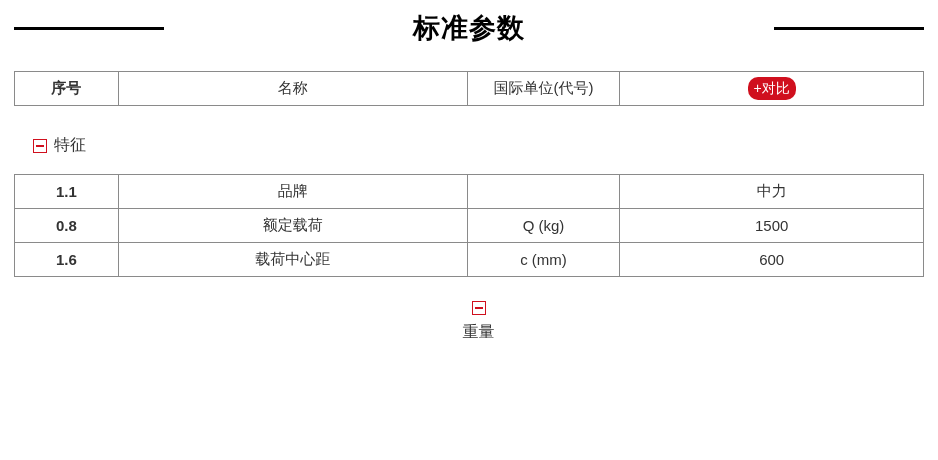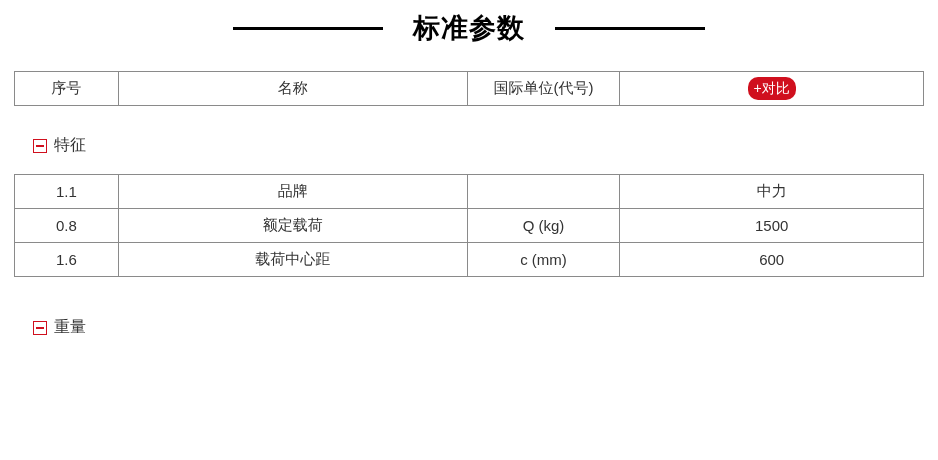--- a/index.html
+++ b/index.html
@@ -10,54 +10,54 @@
   *{box-sizing:border-box;}
   html,body{margin:0;padding:0;}
   body{
     width:938px;height:460px;background:#ffffff;
     font-family:"Liberation Sans","DejaVu Sans",sans-serif;
     color:var(--text);
   }
   .page{padding:0 14px;}
   
   .title-row{
-    display:flex;align-items:center;justify-content:center;
+    display:flex;align-items:center;justify-content:space-between;
     gap:30px;padding-top:13px;height:44px;
   }
   .hline{width:150px;height:3px;background:#000;}
   .page-title{
     font-size:27px;font-weight:bold;color:#000;margin:0;
     letter-spacing:1px;line-height:1;
   }
   
   table{width:100%;border-collapse:collapse;table-layout:fixed;}
   td{
     border:1px solid var(--border);
     height:34px;text-align:center;vertical-align:middle;
     font-size:15px;color:var(--text);padding:0 4px;
     overflow:hidden;white-space:nowrap;
   }
-  .col-no{width:11.4%;}
+  .col-no{width:11.4%;font-weight:bold;}
   .col-name{width:38.4%;}
   .col-unit{width:16.8%;}
   .col-value{width:33.4%;}
   .header-table{margin-top:27px;}
   .body-table{margin-top:18px;}
   
   .compare-btn{
     background:var(--accent);color:#fff;border:none;border-radius:10px;
     padding:3px 6px;font-size:14px;line-height:17px;cursor:pointer;
     font-family:inherit;
   }
   
   .section-label{
     margin-top:29px;display:flex;align-items:center;gap:7px;
     font-size:16px;color:var(--text);padding-left:19px;
   }
-  .section-label.second{margin-top:40px;}
+  .section-label.second{margin-top:24px;flex-direction:column;}
   .collapse-box{
     width:14px;height:14px;border:1px solid var(--accent);
     display:inline-flex;align-items:center;justify-content:center;
     background:#fff;cursor:pointer;flex:0 0 auto;
   }
   .minus{width:8px;height:2px;background:var(--accent);}
 </style>
 </head>
 <body>
 

